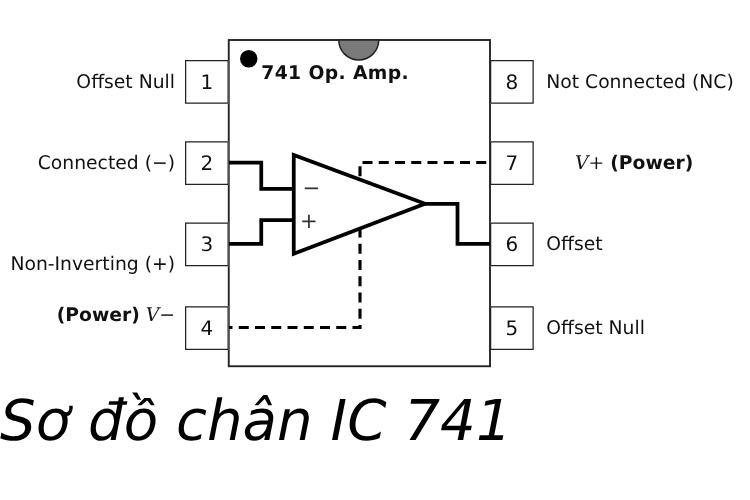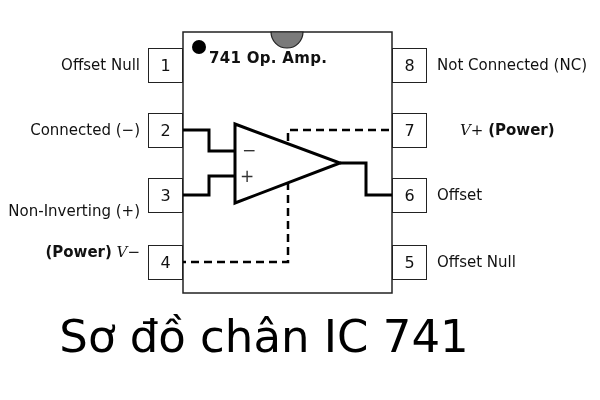--- a/index.html
+++ b/index.html
@@ -5,21 +5,21 @@
   html, body { margin:0; padding:0; background:#ffffff; }
   body { width:600px; height:400px; position:relative; overflow:hidden; font-family:"DejaVu Sans", sans-serif; color:#111; }
   #diagram { position:absolute; left:0; top:0; width:600px; height:400px; }
   .pin-label { position:absolute; font-size:15px; line-height:18px; white-space:nowrap; color:#111; }
   .pin-label.left { text-align:right; }
   .pin-label .bold { font-weight:bold; }
   .pin-label .ital { font-family:"DejaVu Serif", serif; font-style:italic; }
   .pin-box { position:absolute; width:35px; height:35px; border:1.5px solid #222; background:#fff; box-sizing:border-box;
              display:flex; align-items:center; justify-content:center; font-size:16px; color:#111; }
   #ic-title { position:absolute; left:209px; top:49px; font-size:15px; font-weight:bold; letter-spacing:0.3px; color:#111; white-space:nowrap; }
-  #caption { position:absolute; left:0; width:528px; top:310px; text-align:center; font-size:45px; color:#000; font-family:"DejaVu Sans", sans-serif; white-space:nowrap; }
+  #caption { position:absolute; left:0; width:528px; top:310px; font-size:45px; color:#000; font-family:"DejaVu Sans", sans-serif; white-space:nowrap;font-style:italic; }
 </style>
 </head>
 <body>
 
 <svg id="diagram" width="600" height="400" viewBox="0 0 600 400">
 
   <rect x="183" y="32" width="209" height="261" fill="#fff" stroke="#222" stroke-width="1.5"></rect>
 
   <path id="notch" d="M271 32 A16 16 0 0 0 303 32 Z" fill="#7a7a7a" stroke="#222" stroke-width="1.2"></path>
 

